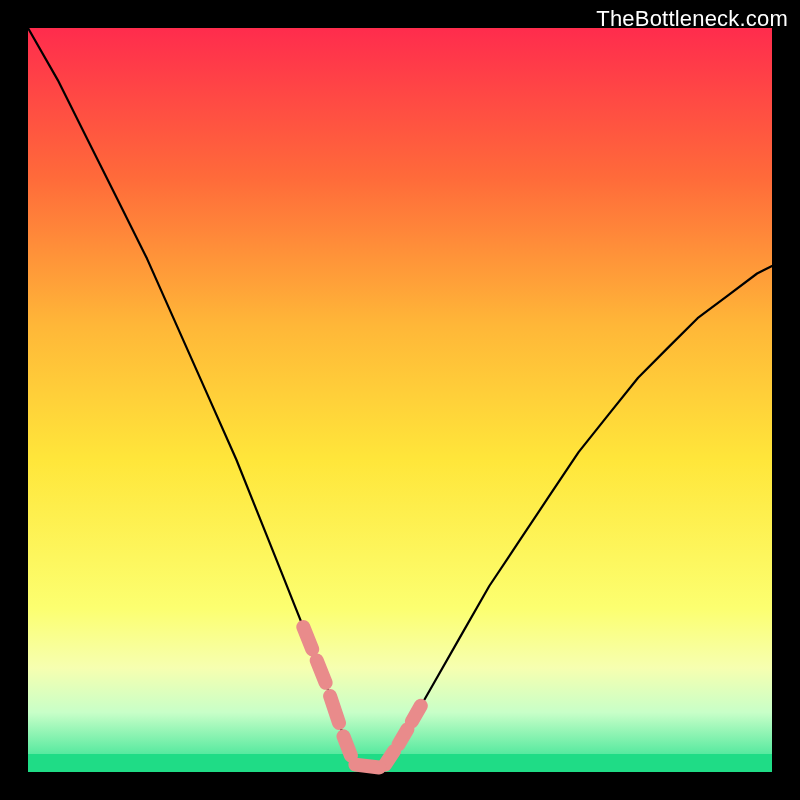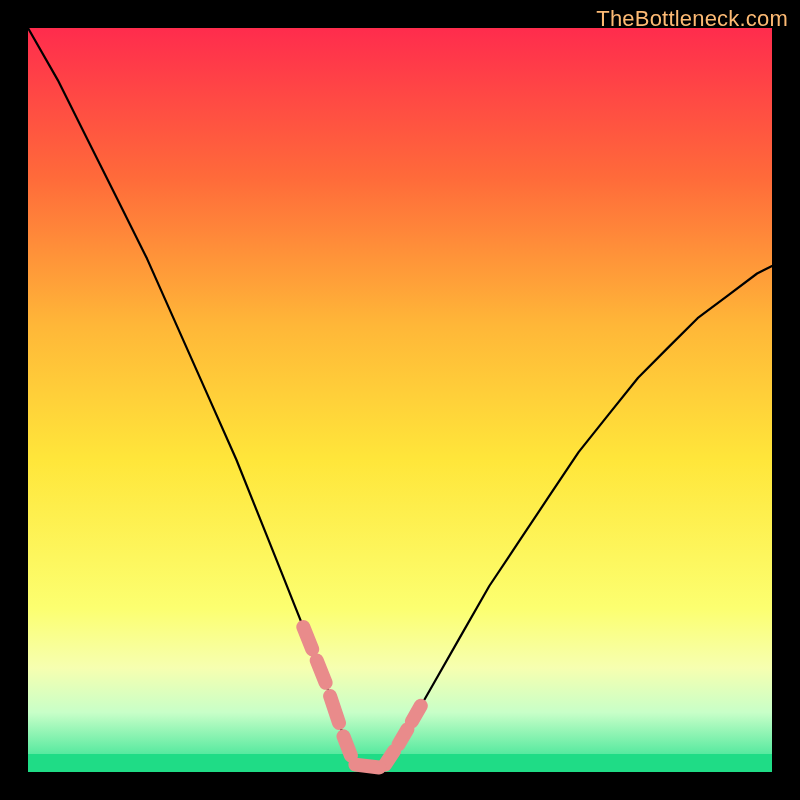--- a/index.html
+++ b/index.html
@@ -10,21 +10,21 @@
     position: relative;
     background: #000;
   }
   .watermark {
     position: absolute;
     top: 6px;
     right: 12px;
     font-family: Arial, Helvetica, sans-serif;
     font-size: 22px;
     font-weight: 500;
-    color: #fdba74;
+    color: #ffffff;
     letter-spacing: 0.2px;
     z-index: 10;
   }
   .plot {
     position: absolute;
     left: 0;
     top: 0;
     width: 800px;
     height: 800px;
   }

